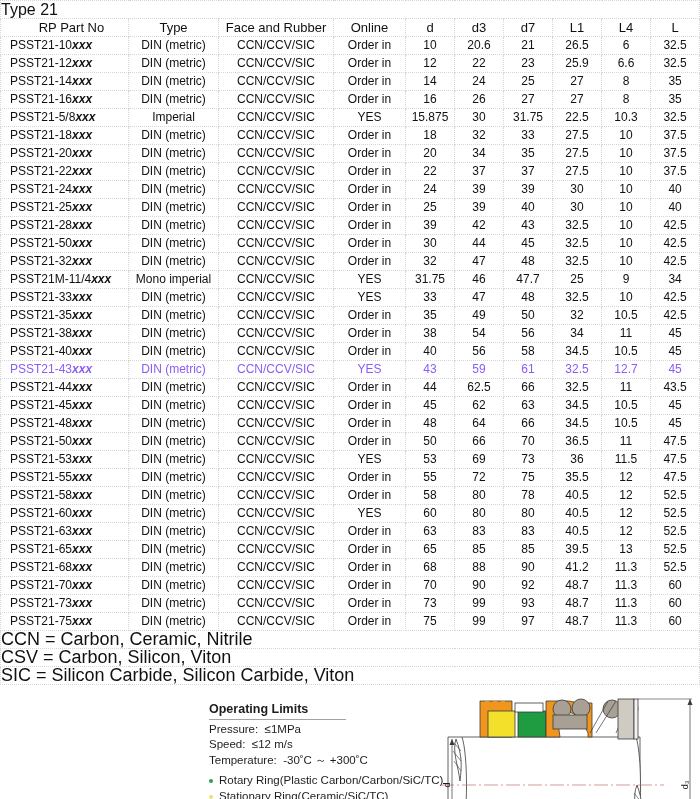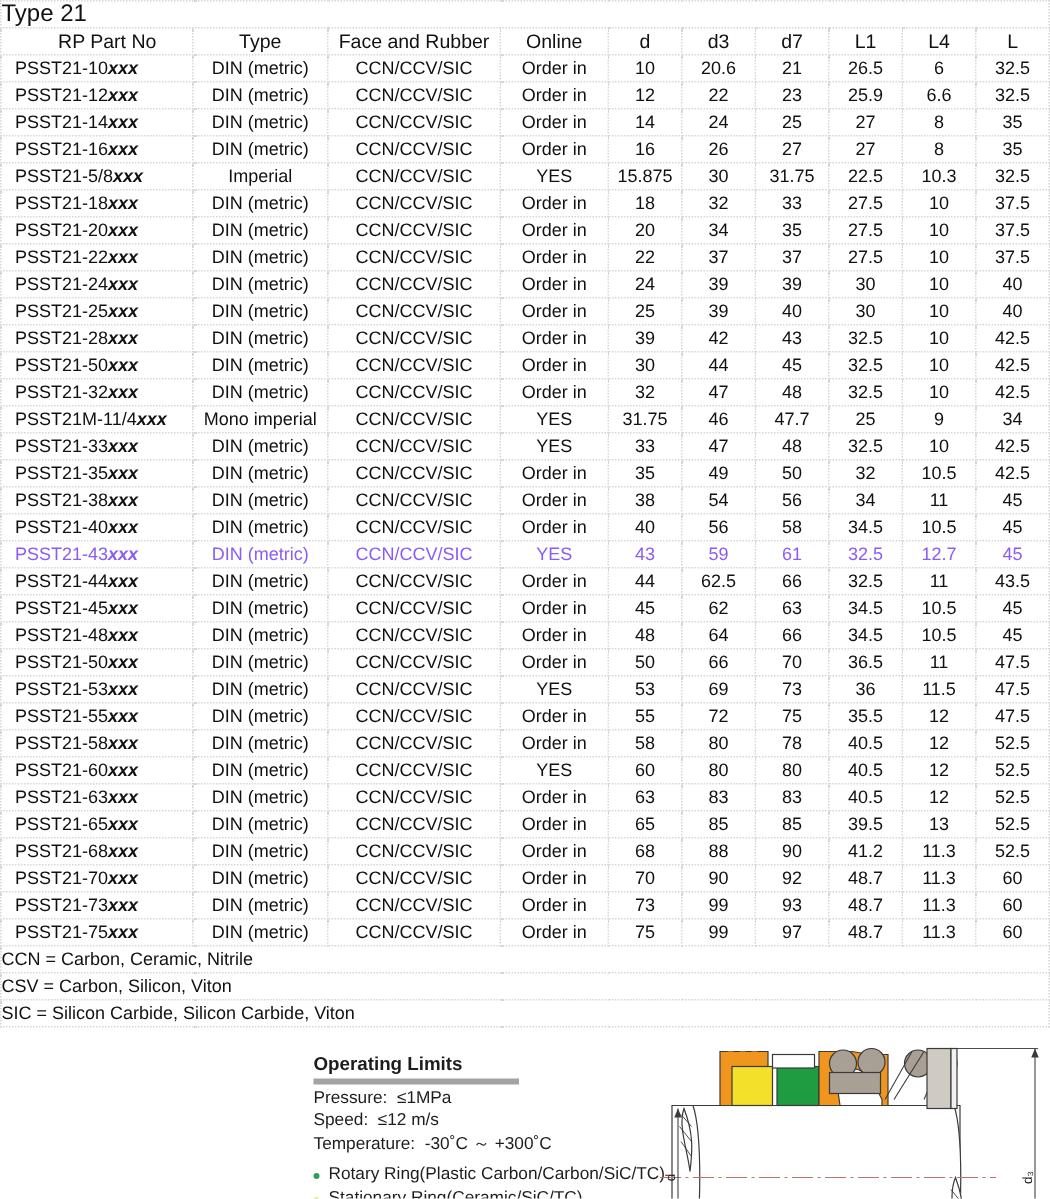--- a/index.html
+++ b/index.html
@@ -60,21 +60,21 @@
     line-height: 20px;
   }
   .head-row th.c-part { padding-left: 14px; }
 
   .row td { font-size: 12px; }
   .row td.c-part { text-align: left; padding-left: 9px; }
   .row.highlight td { color: #8b5cf6; }
 
   .note-row td {
     text-align: left;
-    font-size: 12px;
+    font-size: 18px;
     padding-left: 9px;
     height: 19px;
     line-height: 19px;
   }
 
   .it { font-style: italic; font-weight: bold; }
 
   
   .lower {
     position: relative;
@@ -89,21 +89,21 @@
     width: 240px;
     font-size: 11.5px;
     line-height: 15.5px;
     color: #1d1d1d;
   }
   .limits h3 {
     margin: 0 0 2px 0;
     font-size: 12.5px;
     font-weight: bold;
     display: inline-block;
-    border-bottom: 4px solid #a3a3a3;
+    border-bottom: 1px solid #a3a3a3;
     padding-bottom: 1px;
     padding-right: 38px;
   }
   .limit-line { white-space: nowrap; }
   .limit-line .lbl { }
   .bullets { margin-top: 5px; }
   .bullet-item {
     white-space: nowrap;
     font-size: 11.5px;
     line-height: 15.5px;

